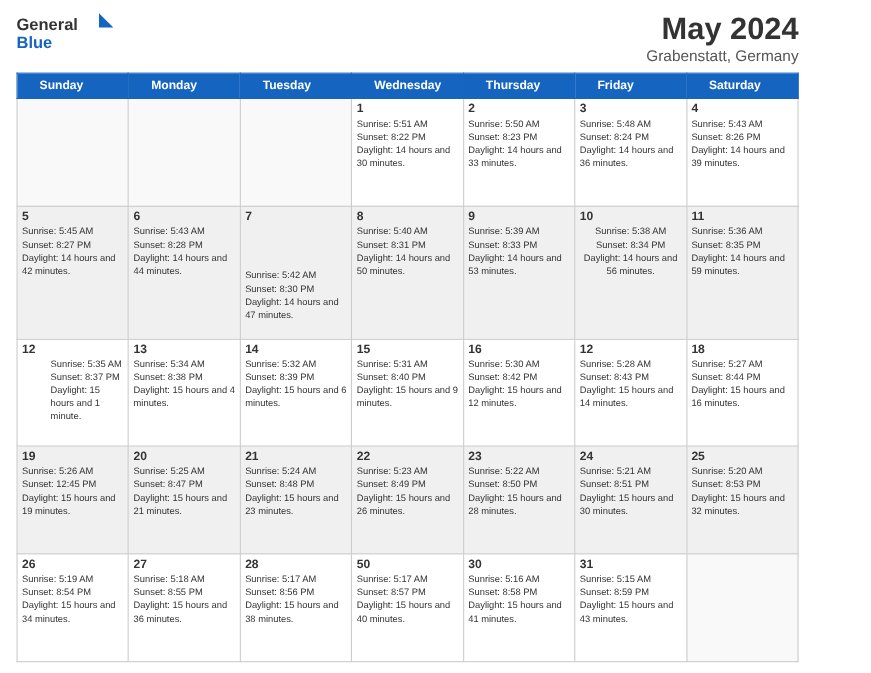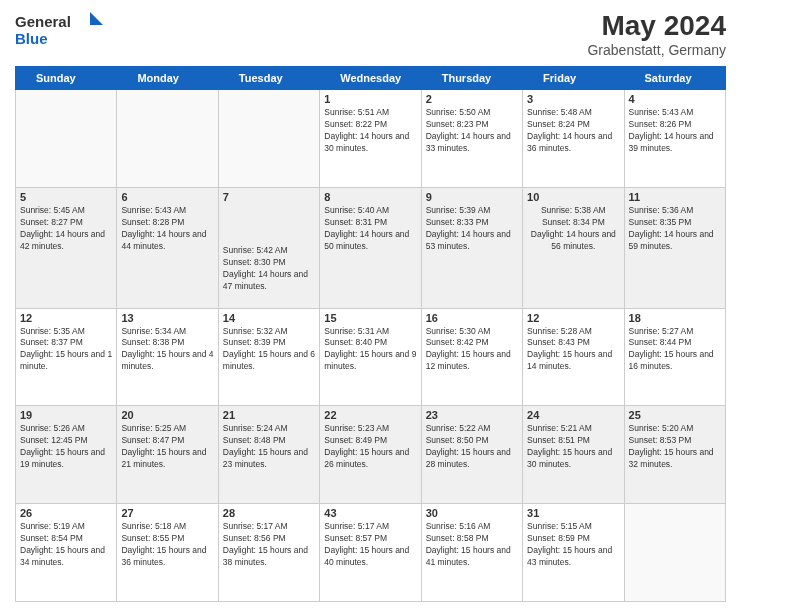--- a/index.html
+++ b/index.html
@@ -183,21 +183,21 @@
           <td>
             <div class="day-number">11</div>
             <div class="cell-info" style="white-space: pre-line;">Sunrise: 5:36 AM
 Sunset: 8:35 PM
 Daylight: 14 hours and 59 minutes.</div>
           </td>
         </tr>
         <tr>
           <td>
             <div class="day-number">12</div>
-            <div class="cell-info" style="white-space: pre-line;">Sunrise: 5:35 AM
+            <div class="cell-info" style="white-space: pre-line; margin-left: 26px;">Sunrise: 5:35 AM
 Sunset: 8:37 PM
 Daylight: 15 hours and 1 minute.</div>
           </td>
           <td>
             <div class="day-number">13</div>
             <div class="cell-info" style="white-space: pre-line;">Sunrise: 5:34 AM
 Sunset: 8:38 PM
 Daylight: 15 hours and 4 minutes.</div>
           </td>
           <td>
@@ -288,21 +288,21 @@
 Sunset: 8:55 PM
 Daylight: 15 hours and 36 minutes.</div>
           </td>
           <td>
             <div class="day-number">28</div>
             <div class="cell-info" style="white-space: pre-line;">Sunrise: 5:17 AM
 Sunset: 8:56 PM
 Daylight: 15 hours and 38 minutes.</div>
           </td>
           <td>
-            <div class="day-number">43</div>
+            <div class="day-number">50</div>
             <div class="cell-info" style="white-space: pre-line;">Sunrise: 5:17 AM
 Sunset: 8:57 PM
 Daylight: 15 hours and 40 minutes.</div>
           </td>
           <td>
             <div class="day-number">30</div>
             <div class="cell-info" style="white-space: pre-line;">Sunrise: 5:16 AM
 Sunset: 8:58 PM
 Daylight: 15 hours and 41 minutes.</div>
           </td>

